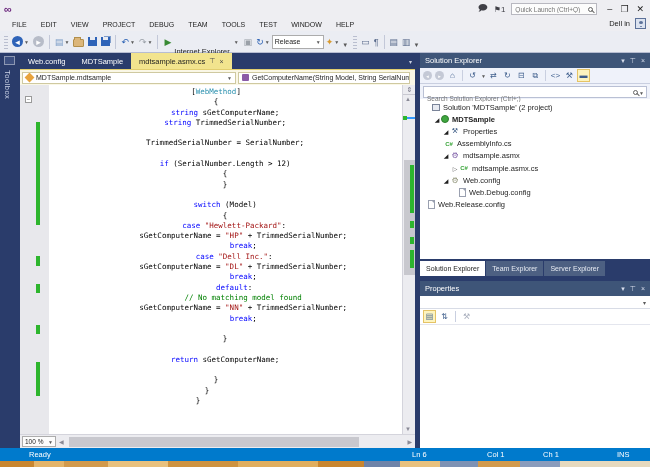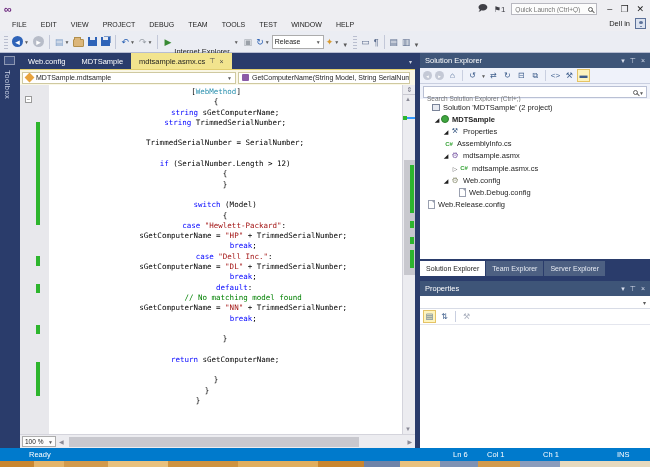--- a/index.html
+++ b/index.html
@@ -136,21 +136,21 @@
   .props-combo { height:13px; background:#FFFFFF; border-bottom:1px solid #D8DCE6; display:flex; align-items:center; justify-content:flex-end; padding-right:4px; font-size:6px; color:#5A5A5A; }
   .props-toolbar { height:16px; background:#FFFFFF; display:flex; align-items:center; gap:2px; padding-left:3px; border-bottom:1px solid #E4E6EE; }
   .pt-btn { display:inline-flex; align-items:center; justify-content:center; width:13px; height:13px; font-size:8px; color:#3E5E8C; }
   .pt-btn.hl { background:#FDF4BF; border:1px solid #E5C365; }
   .pt-btn.dim { color:#A8AEBC; }
   .props-empty { height:126px; background:#FFFFFF; }
 
   
   .statusbar { position:absolute; top:448px; left:0; width:650px; height:13px; background:#007ACC; color:#FFFFFF; font-size:7.5px; }
   .sb-msg { position:absolute; left:6px; top:2px;margin-left:23px; }
-  .sb-ln { position:absolute; left:453px; top:2px; }
+  .sb-ln { position:absolute; left:412px; top:2px; }
   .sb-col { position:absolute; left:487px; top:2px; }
   .sb-ch { position:absolute; left:543px; top:2px; }
   .sb-ins { position:absolute; left:617px; top:2px; }
 
   
   .taskbar { position:absolute; top:461px; left:0; width:650px; height:6px; background:#D9A557; display:flex; }
   .tk-seg { height:6px; }
 </style>
 </head>
 <body>

